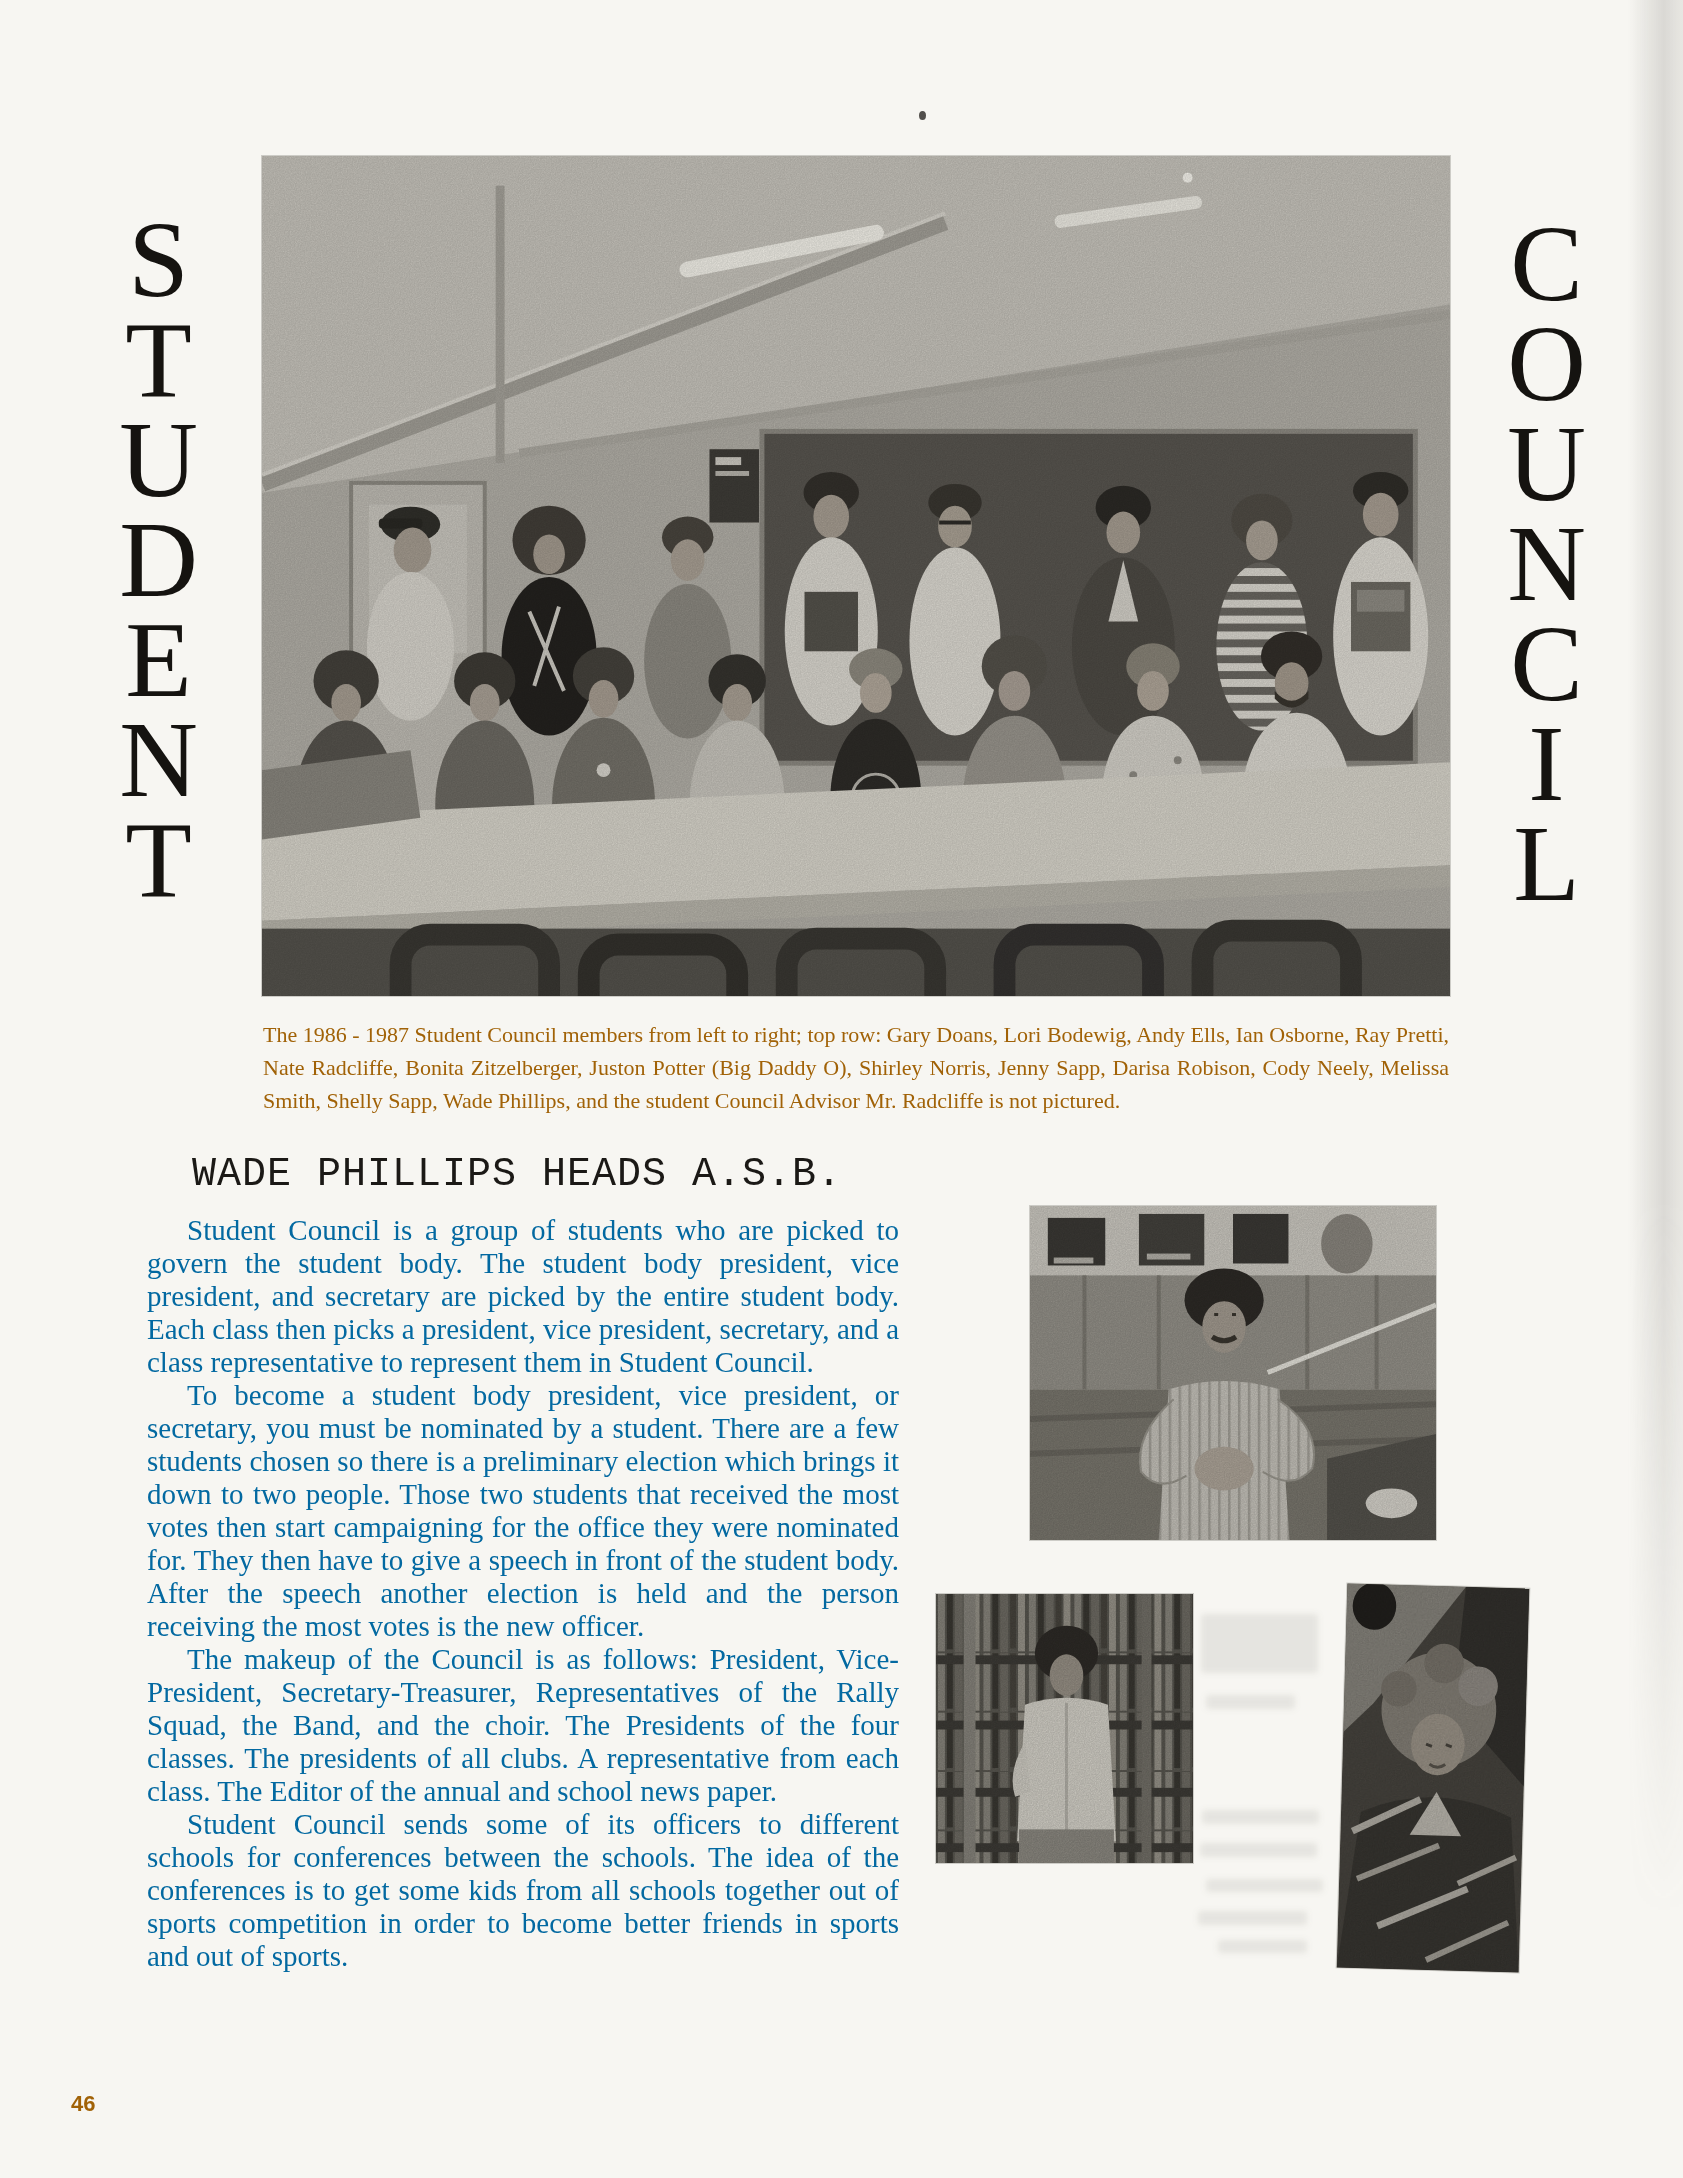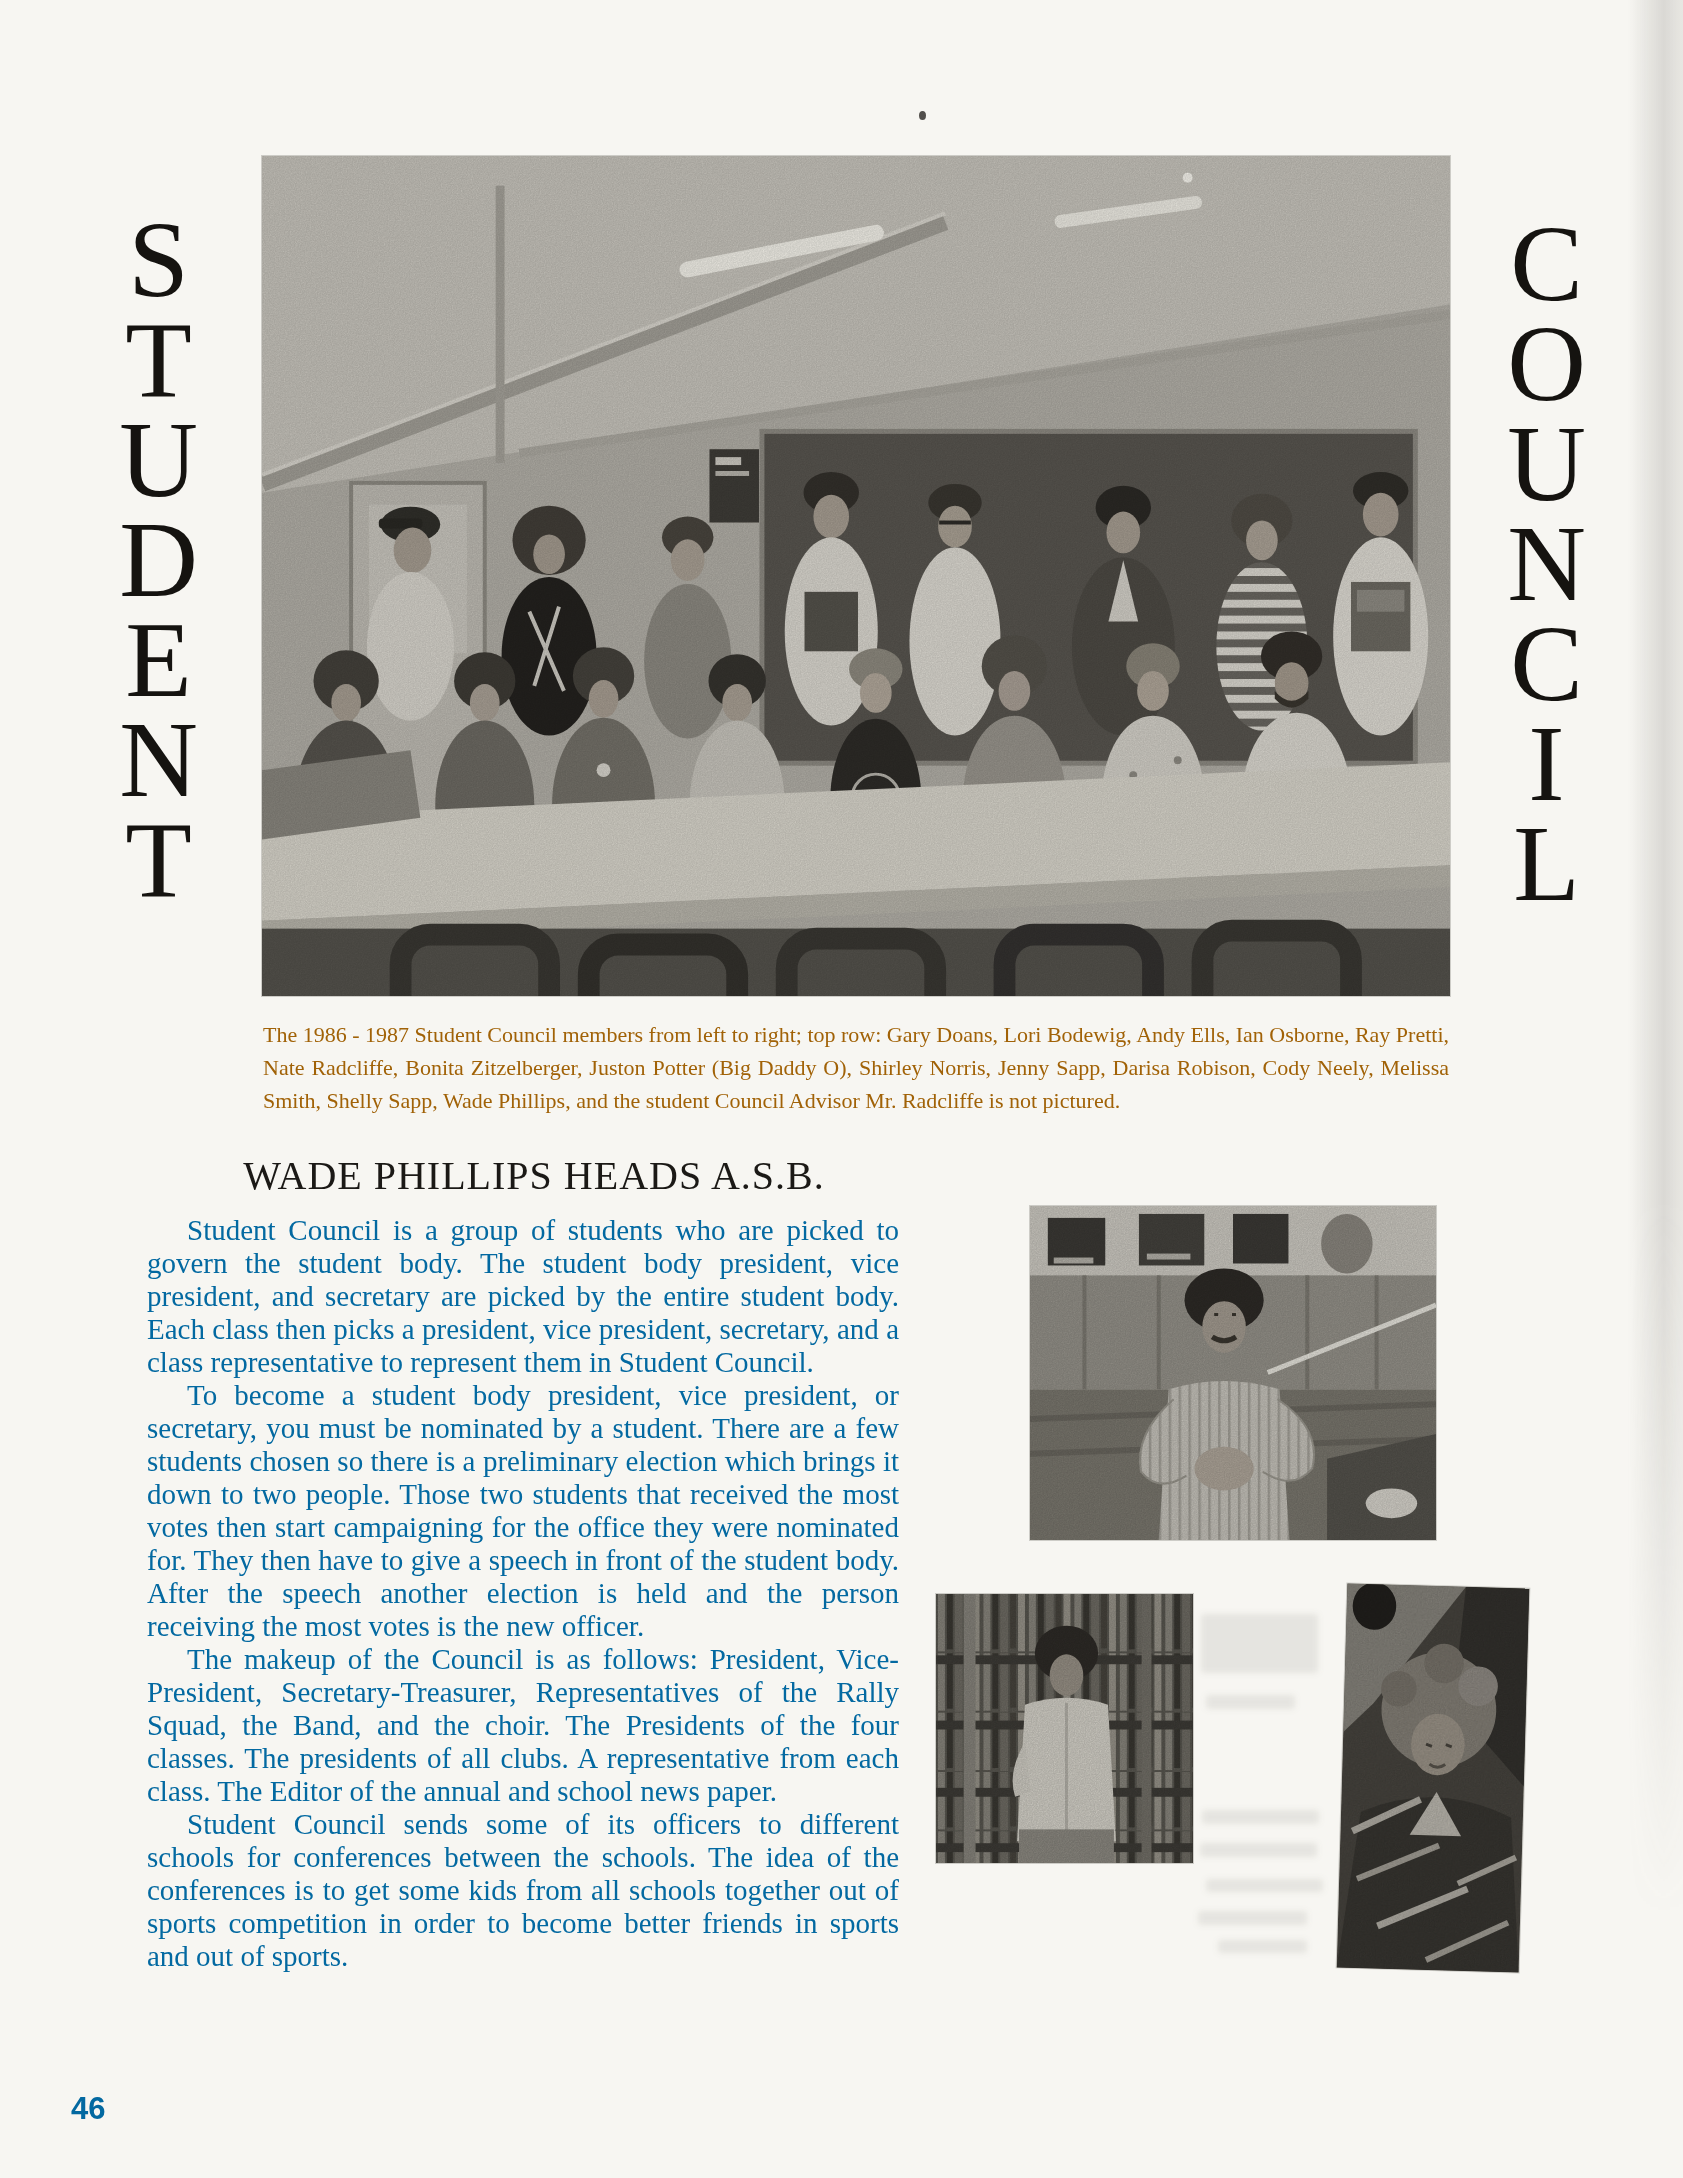--- a/index.html
+++ b/index.html
@@ -31,34 +31,34 @@
   .photo svg{display:block;width:100%;height:100%;}
   #group-photo{left:262px;top:156px;width:1188px;height:840px;}
   #gym-photo{left:1030px;top:1206px;width:406px;height:334px;}
   #library-photo{left:936px;top:1594px;width:257px;height:269px;}
   #portrait-photo{left:1342px;top:1586px;width:182px;height:384px;transform:rotate(1.6deg);}
   #caption{
     position:absolute;left:263px;top:1018px;width:1186px;
     font-size:22px;line-height:33px;text-align:justify;color:#a16207;
   }
   #heading{
-    position:absolute;left:158px;top:1152px;width:752px;
+    position:absolute;left:141px;top:1152px;width:752px;
     font-size:40px;letter-spacing:1px;text-align:center;color:#1b1916;
-    font-weight:400;margin:0;
+    font-weight:400;margin:0;font-family:Liberation Mono, monospace;
   }
   #body-copy{
     position:absolute;left:147px;top:1214px;width:752px;
     font-size:29px;line-height:33px;text-align:justify;color:#0369a1;
   }
   #body-copy p{margin:0;text-indent:40px;}
   .ghost{position:absolute;background:rgba(55,53,48,0.09);filter:blur(3px);border-radius:3px;}
   #page-number{
     position:absolute;left:71px;top:2091px;
     font-family:"Liberation Sans", sans-serif;
-    font-size:31px;font-weight:bold;color:#0369a1;text-align:center;
+    font-size:22px;font-weight:bold;color:#a16207;text-align:center;
   }
   .speck{position:absolute;background:rgba(40,38,34,.8);border-radius:50%;}
 </style>
 </head>
 <body>
 
 <div id="page">
 
   <div class="page-edge"></div>
 

